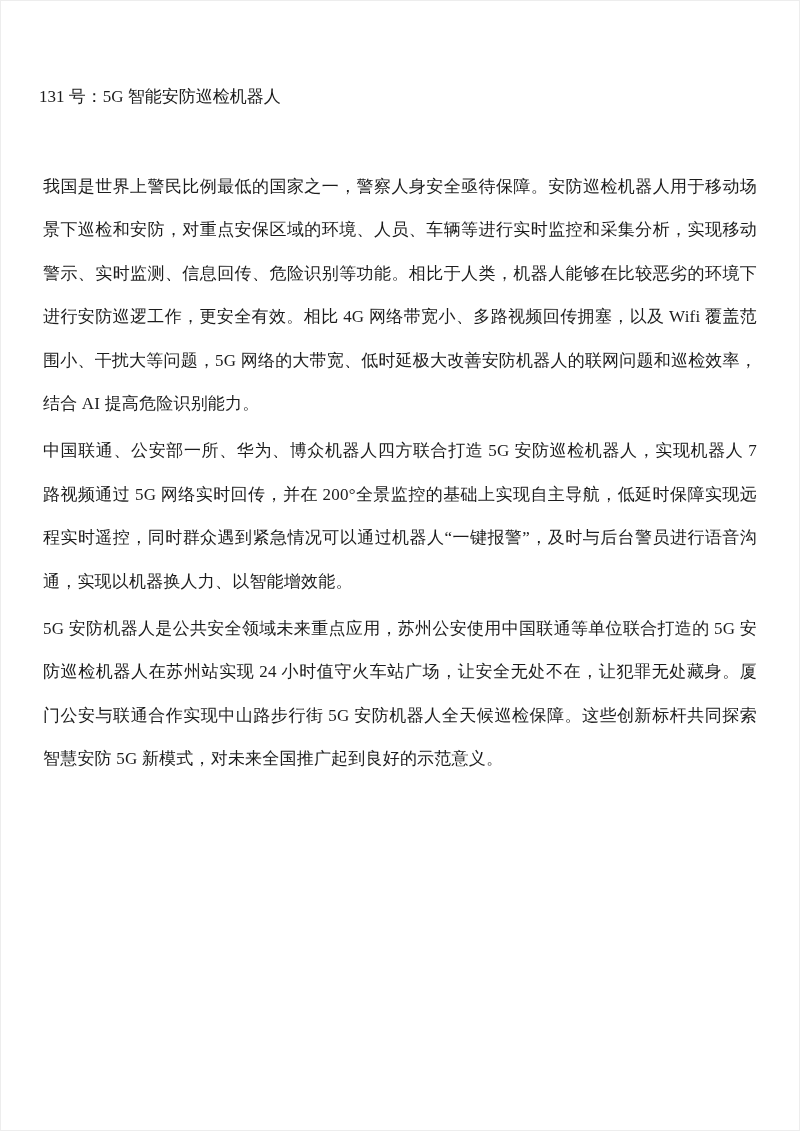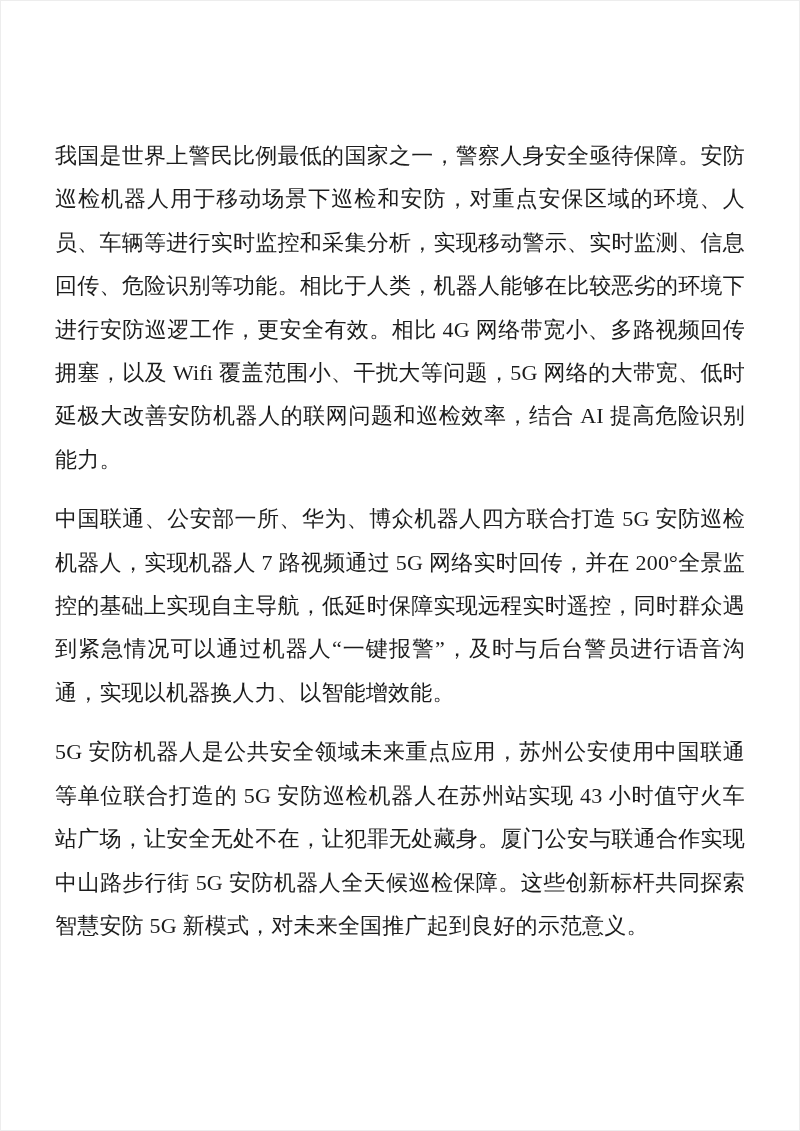--- a/index.html
+++ b/index.html
@@ -26,34 +26,35 @@
     font-size: 17px;
     line-height: 43px;
     font-weight: normal;
     margin: 0;
     white-space: nowrap;
   }
   .title-gap {
     height: 43px;
   }
   .doc-body p.doc-paragraph {
-    margin: 16px;
-    font-size: 22px;
+    margin: 4px;
+    font-size: 17px;
     line-height: 43.4px;
     text-align: justify;
     text-justify: inter-ideograph;
     text-align-last: left;
     letter-spacing: 0.2px;
   }
 </style>
 </head>
 <body>
 
 <div class="page">
+  <h1 class="doc-title">131 号：5G 智能安防巡检机器人</h1>
 
   <div class="title-gap"></div>
 
   <div class="doc-body">
     <p class="doc-paragraph">我国是世界上警民比例最低的国家之一，警察人身安全亟待保障。安防巡检机器人用于移动场景下巡检和安防，对重点安保区域的环境、人员、车辆等进行实时监控和采集分析，实现移动警示、实时监测、信息回传、危险识别等功能。相比于人类，机器人能够在比较恶劣的环境下进行安防巡逻工作，更安全有效。相比 4G 网络带宽小、多路视频回传拥塞，以及 Wifi 覆盖范围小、干扰大等问题，5G 网络的大带宽、低时延极大改善安防机器人的联网问题和巡检效率，结合 AI 提高危险识别能力。</p>
     <p class="doc-paragraph">中国联通、公安部一所、华为、博众机器人四方联合打造 5G 安防巡检机器人，实现机器人 7 路视频通过 5G 网络实时回传，并在 200°全景监控的基础上实现自主导航，低延时保障实现远程实时遥控，同时群众遇到紧急情况可以通过机器人“一键报警”，及时与后台警员进行语音沟通，实现以机器换人力、以智能增效能。</p>
-    <p class="doc-paragraph">5G 安防机器人是公共安全领域未来重点应用，苏州公安使用中国联通等单位联合打造的 5G 安防巡检机器人在苏州站实现 43 小时值守火车站广场，让安全无处不在，让犯罪无处藏身。厦门公安与联通合作实现中山路步行街 5G 安防机器人全天候巡检保障。这些创新标杆共同探索智慧安防 5G 新模式，对未来全国推广起到良好的示范意义。</p>
+    <p class="doc-paragraph">5G 安防机器人是公共安全领域未来重点应用，苏州公安使用中国联通等单位联合打造的 5G 安防巡检机器人在苏州站实现 24 小时值守火车站广场，让安全无处不在，让犯罪无处藏身。厦门公安与联通合作实现中山路步行街 5G 安防机器人全天候巡检保障。这些创新标杆共同探索智慧安防 5G 新模式，对未来全国推广起到良好的示范意义。</p>
   </div>
 </div>
 
 </body></html>

